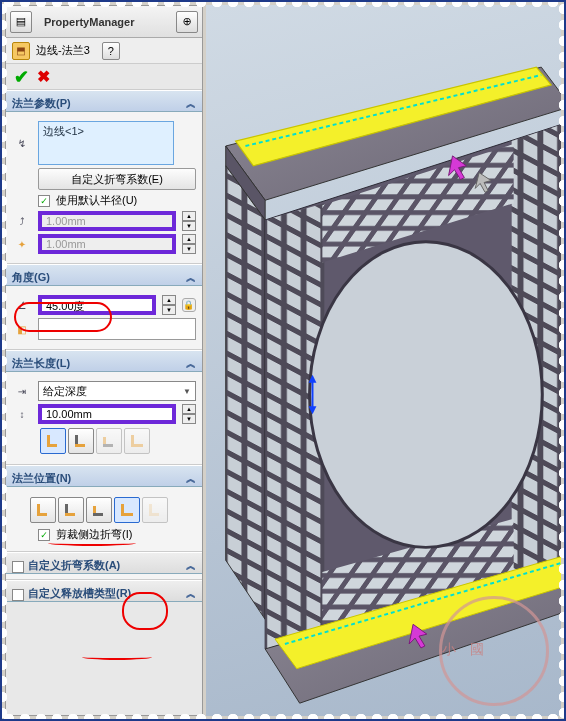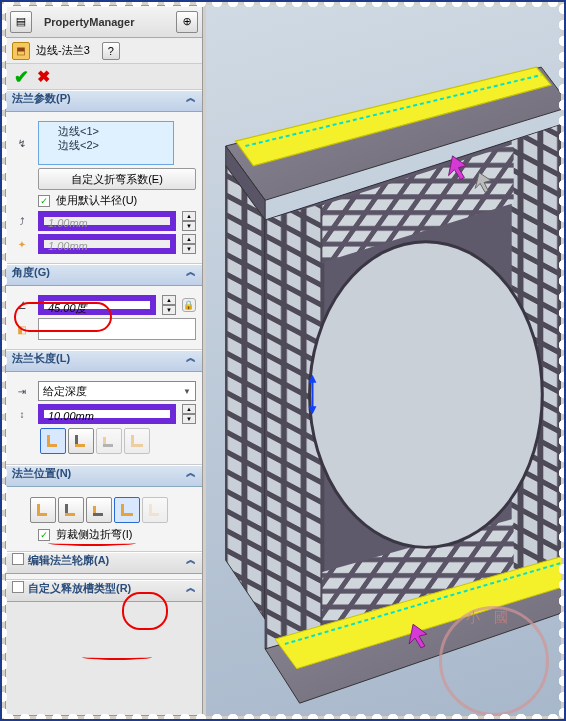--- a/index.html
+++ b/index.html
@@ -7,49 +7,49 @@
   .panel { position: absolute; left: 3px; top: 3px; width: 198px; bottom: 3px; background: #e8e8e8; border: 1px solid #999; }
   .titlebar { height: 32px; display:flex; align-items:center; gap:4px; padding:0 4px; background: linear-gradient(#f4f4f4,#e0e0e0); border-bottom:1px solid #aaa;}
   .titlebar .sp{flex:1}
   .pm-title { font-weight: bold; color: #333; padding-left: 8px; }
   .btn-sq { width:22px; height:22px; border:1px solid #888; background:linear-gradient(#fff,#ddd); display:flex; align-items:center; justify-content:center; cursor:pointer; border-radius:2px;}
   .feature-row { height: 26px; display:flex; align-items:center; gap:6px; padding:0 6px; background:#eee; border-bottom:1px solid #ccc;}
   .feat-ico { width:18px; height:18px; background:#f6c862; border:1px solid #b8860b; border-radius:2px; display:flex; align-items:center; justify-content:center; color:#8b4513; font-size:10px;}
   .confirm-row { height:26px; display:flex; align-items:center; gap:8px; padding:0 8px; border-bottom:1px solid #ccc;}
   .check { color:#0a0; font-size:18px; font-weight:bold; cursor:pointer;}
   .cross { color:#d00; font-size:16px; font-weight:bold; cursor:pointer;}
-  .section-hd { height:22px; background:linear-gradient(#d8e4f0,#c0d0e8); border-top:1px solid #fff; border-bottom:1px solid #8ab; display:flex; align-items:flex-start; padding:0 6px; color:#2a4d7a; font-weight:bold;}
+  .section-hd { height:22px; background:linear-gradient(#d8e4f0,#c0d0e8); border-top:1px solid #fff; border-bottom:1px solid #8ab; display:flex; align-items:flex-end; padding:0 6px; color:#2a4d7a; font-weight:bold;}
   .section-hd .chev{ margin-left:auto; color:#4a6a9a; font-size:10px;}
   .section-body { padding:6px; background:#f4f4f4; border-bottom:1px solid #ccc;}
   .listbox { width:136px; height:44px; border:1px solid #6aa6e0; background:#dff0ff; padding:2px 4px; font-size:11px; color:#234;}
-  .listbox div{line-height:14px;margin-left:15px;}
+  .listbox div{line-height:14px;}
   .row { display:flex; align-items:center; gap:6px; margin:3px 0;}
   .ico { width:20px; height:20px; display:flex; align-items:center; justify-content:center; font-size:10px; color:#445; position:relative;}
   .wide-btn { flex:1; height:22px; border:1px solid #999; background:linear-gradient(#fdfdfd,#e4e4e4); border-radius:2px; cursor:pointer;}
-  .num-input { flex:1; height:20px; border:6px solid #6d28d9; background:#fff; padding:0 4px;font-style:italic;}
+  .num-input { flex:1; height:20px; border:4px solid #6d28d9; background:#fff; padding:0 4px;}
   .spin { width:14px; display:flex; flex-direction:column; height:20px;}
   .spin div{flex:1; border:1px solid #888; background:#eee; font-size:6px; display:flex; align-items:center; justify-content:center; cursor:pointer;}
   .dropdown{ flex:1; height:20px; border:1px solid #888; background:#fff; padding:0 4px; display:flex; align-items:center;text-align:center;}
   .dropdown .dd-ar{margin-left:auto; font-size:8px; color:#555;}
   .radio{ width:12px;height:12px;border:1px solid #888;border-radius:50%; display:inline-block; vertical-align:middle;}
   .cb{ width:12px;height:12px;border:1px solid #888;background:#fff;display:inline-flex;align-items:center;justify-content:center;font-size:9px;color:#0a0;}
   .icon-strip{display:flex; gap:2px; margin:4px 0 4px 28px;}
   .tool-ico{width:26px;height:26px;border:1px solid #888;background:linear-gradient(#fff,#e4e4e4);display:flex;align-items:center;justify-content:center;border-radius:2px;cursor:pointer;position:relative;}
   .tool-ico.sel{border-color:#2a6ad0; background:#d8e8ff;}
   .tool-ico.dis{opacity:.45;}
   .lock{width:14px;height:14px;border:1px solid #aaa;border-radius:3px;background:#eee;display:flex;align-items:center;justify-content:center;color:#aaa;font-size:9px;}
   .viewport{ position:absolute; left:204px; top:3px; right:3px; bottom:3px; background:linear-gradient(165deg,#d0dae4,#a8b8cb); overflow:hidden;}
   .stamp{position:absolute; pointer-events:none;}
   .stamp.top{left:0;right:0;top:0;height:14px; background-image: radial-gradient(circle at 7px 0px, #fff 5px, transparent 5.5px); background-size: 16px 14px;}
   .stamp.bottom{left:0;right:0;bottom:0;height:14px; background-image: radial-gradient(circle at 7px 14px, #fff 5px, transparent 5.5px); background-size: 16px 14px;}
   .stamp.left{left:0;top:0;bottom:0;width:14px; background-image: radial-gradient(circle at 0px 7px, #fff 5px, transparent 5.5px); background-size: 14px 16px;}
   .stamp.right{right:0;top:0;bottom:0;width:14px; background-image: radial-gradient(circle at 14px 7px, #fff 5px, transparent 5.5px); background-size: 14px 16px;}
   .ann{position:absolute; border:2px solid #e00; border-radius:18px; pointer-events:none;}
   .underline-ann{position:absolute; height:6px; border-bottom:2px solid #e00; border-radius:50%; pointer-events:none;}
-  .watermark{position:absolute; right:12px; bottom:0; width:110px; height:110px; border:3px solid rgba(210,150,150,.7); border-radius:50%; display:flex; flex-direction:column; align-items:center; justify-content:space-between; color:rgba(200,130,130,.8); font-family:"KaiTi","STKaiti",serif;}
+  .watermark{position:absolute; right:12px; bottom:10px; width:110px; height:110px; border:3px solid rgba(210,150,150,.7); border-radius:50%; display:flex; flex-direction:row; align-items:center; justify-content:space-between; color:rgba(200,130,130,.8); font-family:"KaiTi","STKaiti",serif;}
   .watermark .sm{font-size:14px; letter-spacing:14px; margin-bottom:2px;}
   .watermark .lg{font-size:26px; letter-spacing:2px;}
   .disabled-text{color:#999;}
   .blank-input{flex:1;height:22px;border:1px solid #999;background:#fff;}
   .L-shape{width:16px;height:16px;position:relative;}
   .L-shape::before{content:"";position:absolute;left:2px;bottom:2px;width:3px;height:12px;background:#e6a23c;}
   .L-shape::after{content:"";position:absolute;left:2px;bottom:2px;width:10px;height:3px;background:#e6a23c;}
   .L-shape.v2::before{background:#666;}
   .L-shape.v2::after{background:#e6a23c;}
   .L-shape.v3::before{background:#e6a23c;height:10px;}
@@ -83,21 +83,20 @@
 
   <div class="section-hd">
     <span>法兰参数(P)</span>
       <span class="chev">︽</span>
   </div>
   <div class="section-body">
     <div class="row">
       <div class="ico">↯</div>
       <div class="listbox">
         <div>边线&lt;1&gt;</div>
-        <div>边线&lt;2&gt;</div>
       </div>
     </div>
     <div class="row" style="margin-left:26px">
       <button class="wide-btn">自定义折弯系数(E)</button>
     </div>
     <div class="row" style="margin-left:26px">
       <span class="cb">✓</span>
       <span>使用默认半径(U)</span>
     </div>
     <div class="row">
@@ -197,21 +196,21 @@
         </div>
     </div>
     <div class="row" style="margin-left:26px">
       <span class="cb">✓</span>
       <span>剪裁侧边折弯(I)</span>
     </div>
   </div>
 
   <div class="section-hd" style="background:linear-gradient(#eee,#ddd)">
     <span class="cb" style="margin-right:4px;color:transparent">✓</span>
-    <span>编辑法兰轮廓(A)</span>
+    <span>自定义折弯系数(A)</span>
       <span class="chev">︽</span>
   </div>
   <div style="height:6px;background:#f4f4f4;border-bottom:1px solid #ccc"></div>
 
   <div class="section-hd" style="background:linear-gradient(#eee,#ddd)">
     <span class="cb" style="margin-right:4px;color:transparent">✓</span>
     <span>自定义释放槽类型(R)</span>
       <span class="chev">︽</span>
   </div>
 </div>

